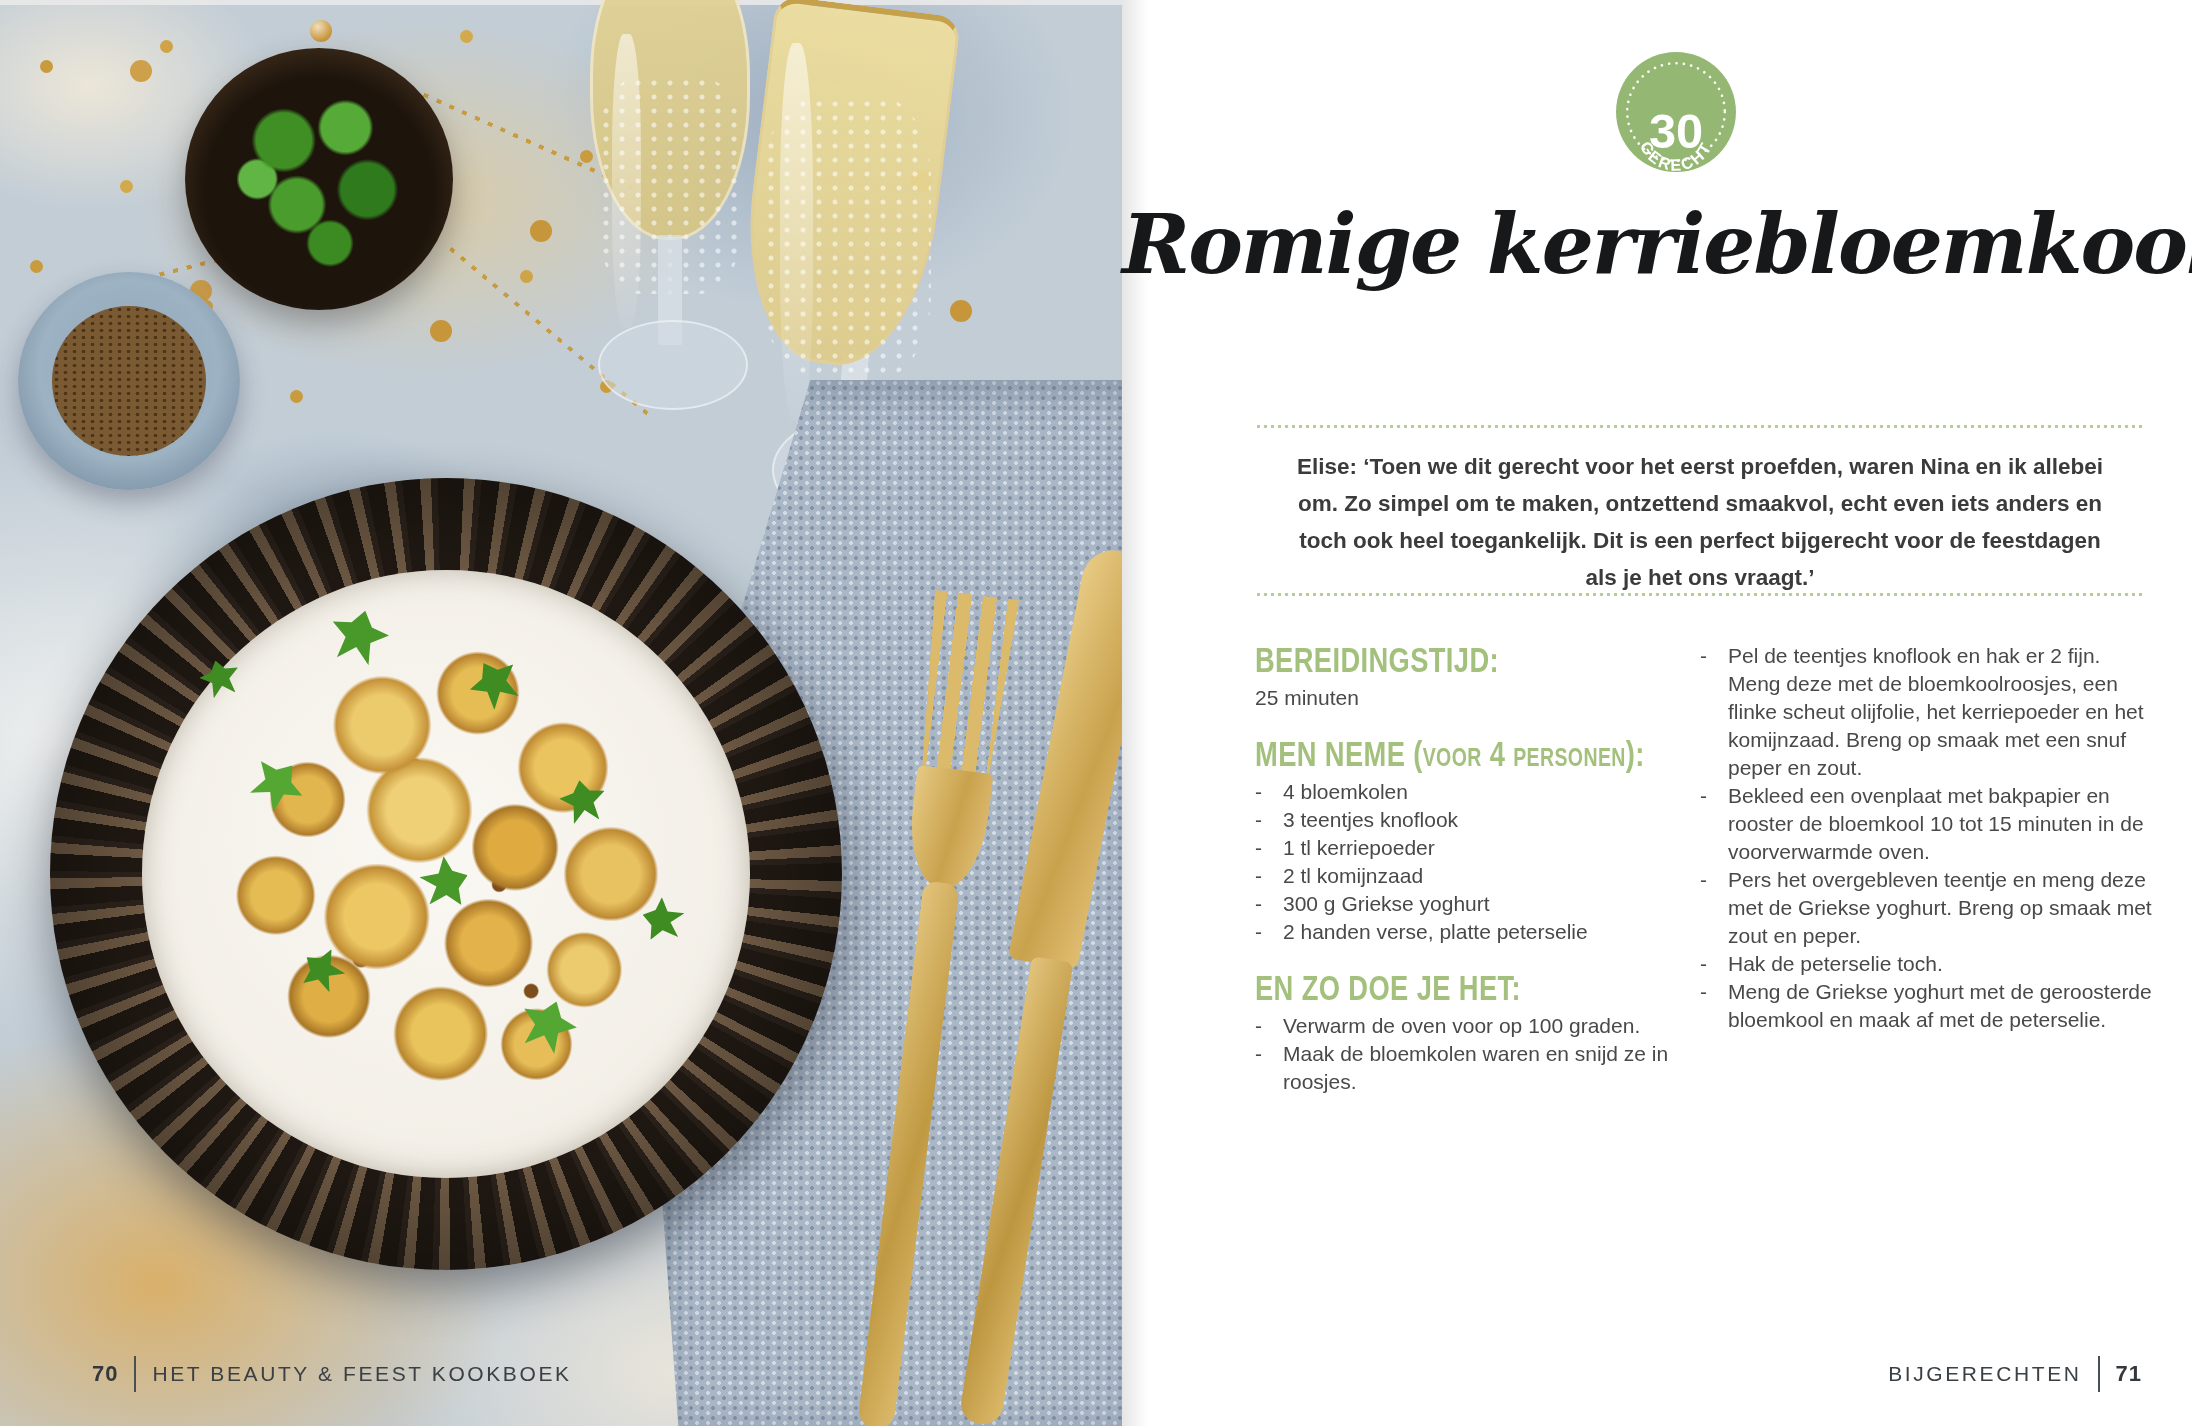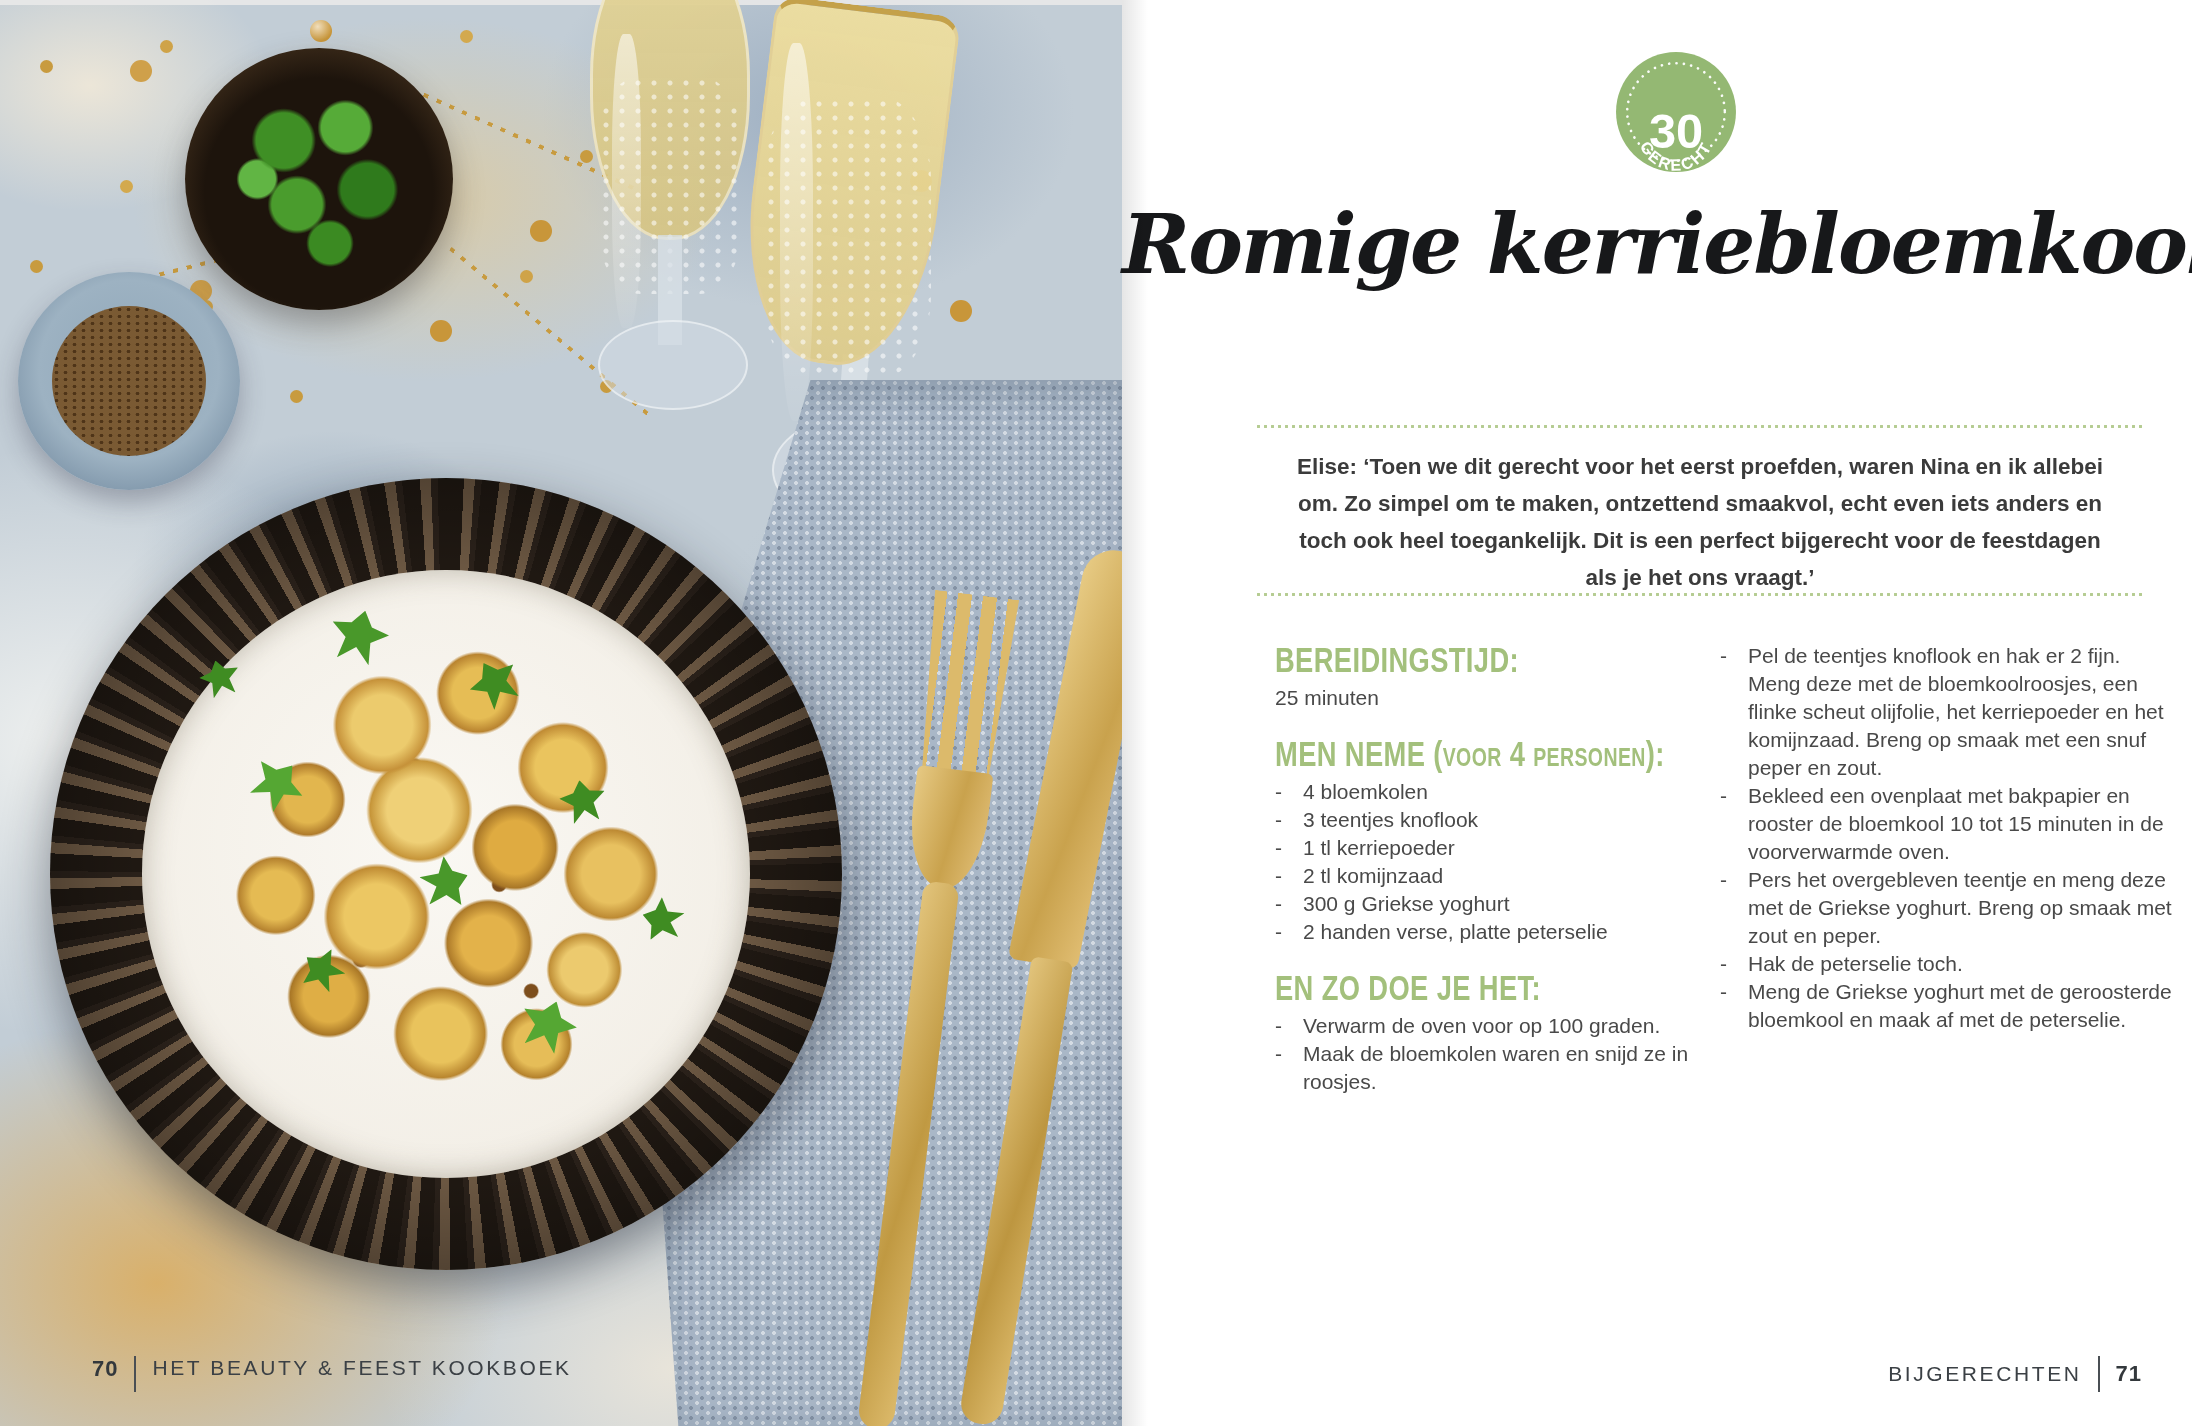--- a/index.html
+++ b/index.html
@@ -141,21 +141,21 @@
   .fork .handle{position:absolute;left:40px;top:290px;width:36px;height:550px;
     background:linear-gradient(100deg,#e2c47c,#c09942 55%,#dcba6b);border-radius:14px 14px 18px 18px;}
   .knife{position:absolute;left:992px;top:545px;width:110px;height:900px;transform:rotate(9deg);}
   .knife .blade{position:absolute;left:18px;top:0;width:70px;height:420px;
     background:linear-gradient(100deg,#e8cc86,#c9a24d 60%,#e0bd72);
     border-radius:34px 44px 10px 10px;transform:skewX(-2deg);}
   .knife .handle{position:absolute;left:34px;top:414px;width:42px;height:470px;
     background:linear-gradient(100deg,#e2c47c,#bd9640 55%,#dcba6b);border-radius:8px 8px 20px 20px;}
 
   
-  .lp-footer{position:absolute;left:92px;bottom:34px;display:flex;align-items:flex-start;z-index:9;color:#33383c;}
+  .lp-footer{position:absolute;left:92px;bottom:34px;display:flex;align-items:center;z-index:9;color:#33383c;}
   .lp-footer .num{font-weight:bold;font-size:22px;letter-spacing:1px;}
   .footer-divider{width:2px;height:36px;background:#4a4f54;margin:0 16px;}
   .lp-footer .book{font-size:21px;letter-spacing:2.6px;color:#3b4045;}
 
   
   .page-right{position:absolute;left:1122px;top:0;width:1070px;height:1426px;background:#fff;}
   .gutter{position:absolute;left:1122px;top:0;width:26px;height:1426px;
     background:linear-gradient(90deg,rgba(0,0,0,.10),rgba(0,0,0,0));pointer-events:none;}
 
   .badge{position:absolute;left:492px;top:50px;width:124px;height:124px;}
@@ -168,21 +168,21 @@
 
   .dotted{position:absolute;left:133px;width:890px;height:5px;
     background-image:radial-gradient(circle 1.6px, #b5cc92 0 1.4px, rgba(181,204,146,0) 1.8px);
     background-size:7px 5px;background-repeat:repeat-x;}
   .dotted.d1{top:424px;}
   .dotted.d2{top:592px;}
 
   .quote{position:absolute;left:80px;top:448px;width:996px;text-align:center;
     font-weight:bold;font-size:22.5px;line-height:37px;color:#3b3b3b;white-space:pre-line;}
 
-  .col{position:absolute;top:642px;font-size:21px;line-height:28px;color:#494949;margin-left:20px;}
+  .col{position:absolute;top:642px;font-size:21px;line-height:28px;color:#494949;}
   .col-left{left:133px;width:436px;}
   .col-right{left:578px;width:452px;}
   .green-h{color:#a3c07c;font-weight:bold;font-size:35px;line-height:36px;letter-spacing:.5px;
     font-variant:small-caps;transform:scaleX(.78);transform-origin:left;white-space:nowrap;margin:0 0 6px 0;}
   .prep-value{margin:0 0 24px 0;}
   .blist{margin:0 0 24px 0;}
   .li{display:flex;align-items:flex-start;}
   .li .dash{flex:0 0 28px;}
   .li .li-text{flex:1;}
 

